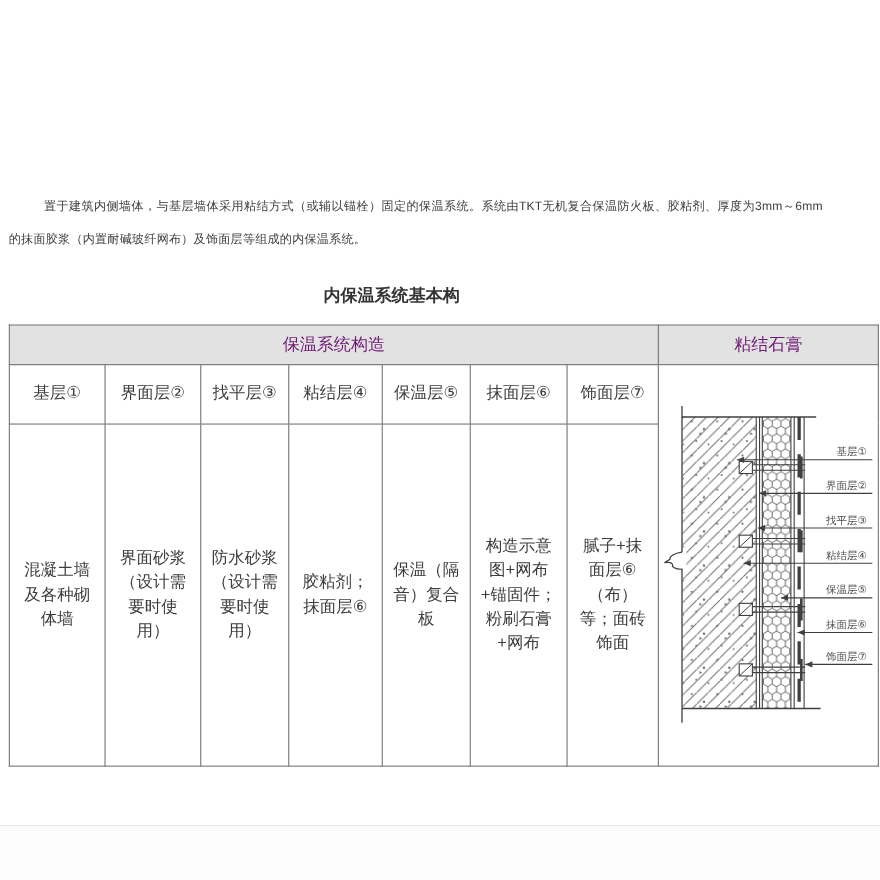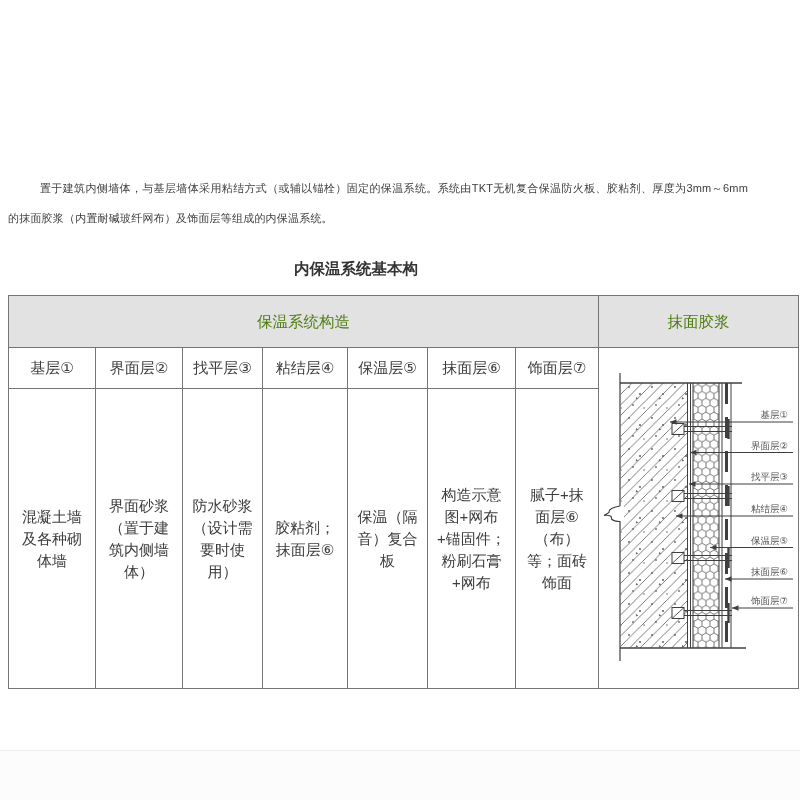--- a/index.html
+++ b/index.html
@@ -25,24 +25,24 @@
     border-collapse:collapse;table-layout:fixed;
     font-size:15px;color:#3c3c3c;
   }
   table.spec td{
     border:1px solid #757575;
     text-align:center;vertical-align:middle;
     padding:2px 7px;box-sizing:border-box;
     line-height:22px;
   }
   tr.row-group td{
-    height:52px;background:#e2e2e2;
-    font-size:15.5px;color:#4d7c0f;padding:2px 4px;
-  }
-  tr.row-sub td{height:41px;padding:2px 3px;}
+    height:36px;background:#e2e2e2;
+    font-size:15.5px;color:#701a75;padding:2px 4px;
+  }
+  tr.row-sub td{height:41px;padding:14px 3px;}
   tr.row-body td{height:296px;}
   td.diagram-cell{padding:0;vertical-align:top;background:#fff;}
   .diagram-cell svg{display:block;}
   .dlabel{
     font-size:9.5px;fill:#4f4f4f;
     font-family:"Liberation Sans","DejaVu Sans",sans-serif;
   }
   .page-bottom-edge{
     position:absolute;left:0;top:750px;width:800px;height:50px;
     border-top:1px solid #ececec;background:#fcfcfc;
@@ -64,21 +64,21 @@
         <col style="width:80px">
       <col style="width:85px">
         <col style="width:80px">
         <col style="width:88px">
       <col style="width:83px">
         <col style="width:195px">
     </colgroup>
     <tbody>
         <tr class="row-group">
       <td colspan="7">保温系统构造</td>
-      <td>抹面胶浆</td>
+      <td>粘结石膏</td>
     </tr>
     <tr class="row-sub">
       <td>基层①</td>
       <td>界面层②</td>
       <td>找平层③</td>
       <td>粘结层④</td>
       <td>保温层⑤</td>
       <td>抹面层⑥</td>
       <td>饰面层⑦</td>
 
@@ -181,21 +181,21 @@
             <text class="dlabel" x="186" y="162" text-anchor="end">粘结层④</text>
             <text class="dlabel" x="186" y="193.5" text-anchor="end">保温层⑤</text>
             <text class="dlabel" x="186" y="225" text-anchor="end">抹面层⑥</text>
             <text class="dlabel" x="186" y="254" text-anchor="end">饰面层⑦</text>
           </g>
         </svg>
       </td>
     </tr>
     <tr class="row-body">
       <td>混凝土墙及各种砌体墙</td>
-      <td>界面砂浆（置于建筑内侧墙体）</td>
+      <td>界面砂浆（设计需要时使用）</td>
       <td>防水砂浆（设计需要时使用）</td>
       <td>胶粘剂；抹面层⑥</td>
       <td>保温（隔音）复合板</td>
       <td>构造示意图+网布+锚固件；粉刷石膏+网布</td>
       <td>腻子+抹面层⑥（布）等；面砖饰面</td>
     </tr>
   </tbody>
     </table>
 
   <div class="page-bottom-edge"></div>

